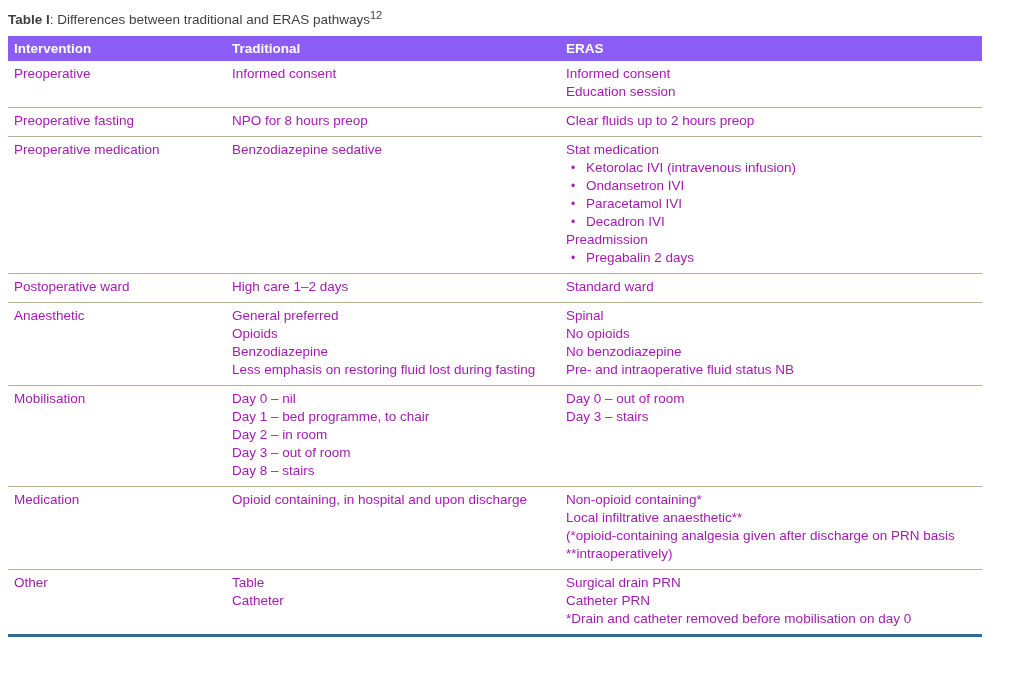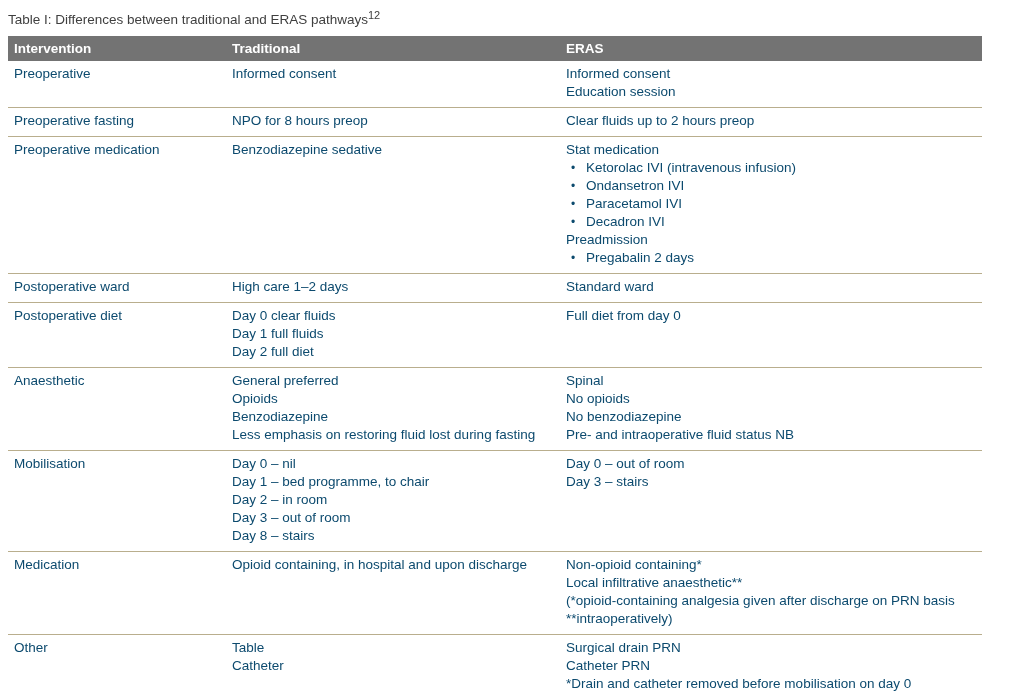--- a/index.html
+++ b/index.html
@@ -14,47 +14,47 @@
     background: #ffffff;
     padding: 11px 0 0 8px;
     overflow: hidden;
   }
   .table-title {
     font-size: 13.5px;
     color: #3f3f3f;
     margin-bottom: 8px;
     line-height: 17px;
   }
-  .table-title .bold { font-weight: normal; }
+  .table-title .bold { font-weight: bold; }
   .table-title sup {
     font-size: 11px;
     vertical-align: super;
     line-height: 0;
   }
   table.eras-table {
     border-collapse: collapse;
     table-layout: fixed;
     width: 974px;
   }
   table.eras-table col.c1 { width: 218px; }
   table.eras-table col.c2 { width: 334px; }
   table.eras-table col.c3 { width: 422px; }
   table.eras-table th {
-    background: #737373;
+    background: #8b5cf6;
     color: #ffffff;
     font-weight: bold;
     font-size: 13.5px;
     text-align: left;
     padding: 5px 6px 5px 6px;
     line-height: 15px;
   }
   table.eras-table td {
     vertical-align: top;
     font-size: 13.5px;
-    color: #0c4a6e;
+    color: #a21caf;
     line-height: 18px;
     padding: 4px 6px 6px 6px;
     border-bottom: 1px solid #b9ae8d;
   }
   table.eras-table tbody tr:last-child td {
     border-bottom: 3px solid #2e6d8c;
   }
   .line { white-space: normal; }
   .line.bold { font-weight: normal; }
   .line.bullet {
@@ -140,31 +140,20 @@
         <tr>
           <td>Postoperative ward</td>
           <td>
             <div class="line">High care 1–2 days</div>
           </td>
           <td>
             <div class="line">Standard ward</div>
           </td>
         </tr>
         <tr>
-          <td>Postoperative diet</td>
-          <td>
-            <div class="line">Day 0 clear fluids</div>
-            <div class="line">Day 1 full fluids</div>
-            <div class="line">Day 2 full diet</div>
-          </td>
-          <td>
-            <div class="line">Full diet from day 0</div>
-          </td>
-        </tr>
-        <tr>
           <td>Anaesthetic</td>
           <td>
             <div class="line">General preferred</div>
             <div class="line">Opioids</div>
             <div class="line">Benzodiazepine</div>
             <div class="line">Less emphasis on restoring fluid lost during fasting</div>
           </td>
           <td>
             <div class="line">Spinal</div>
             <div class="line">No opioids</div>

